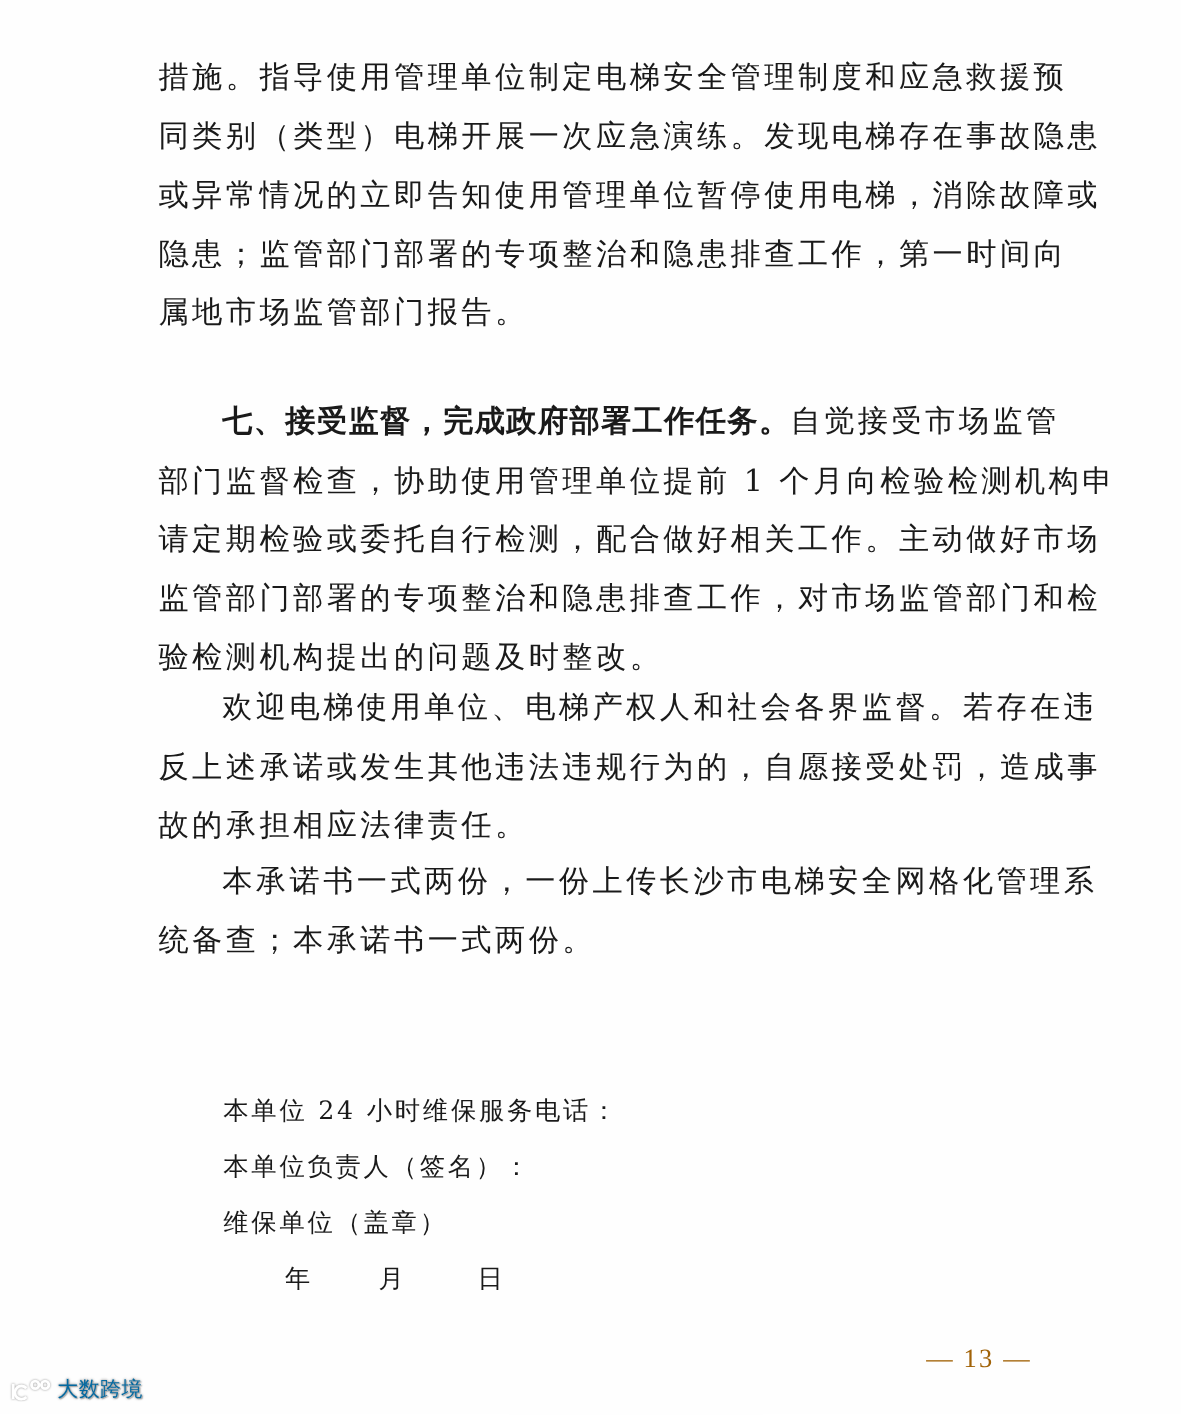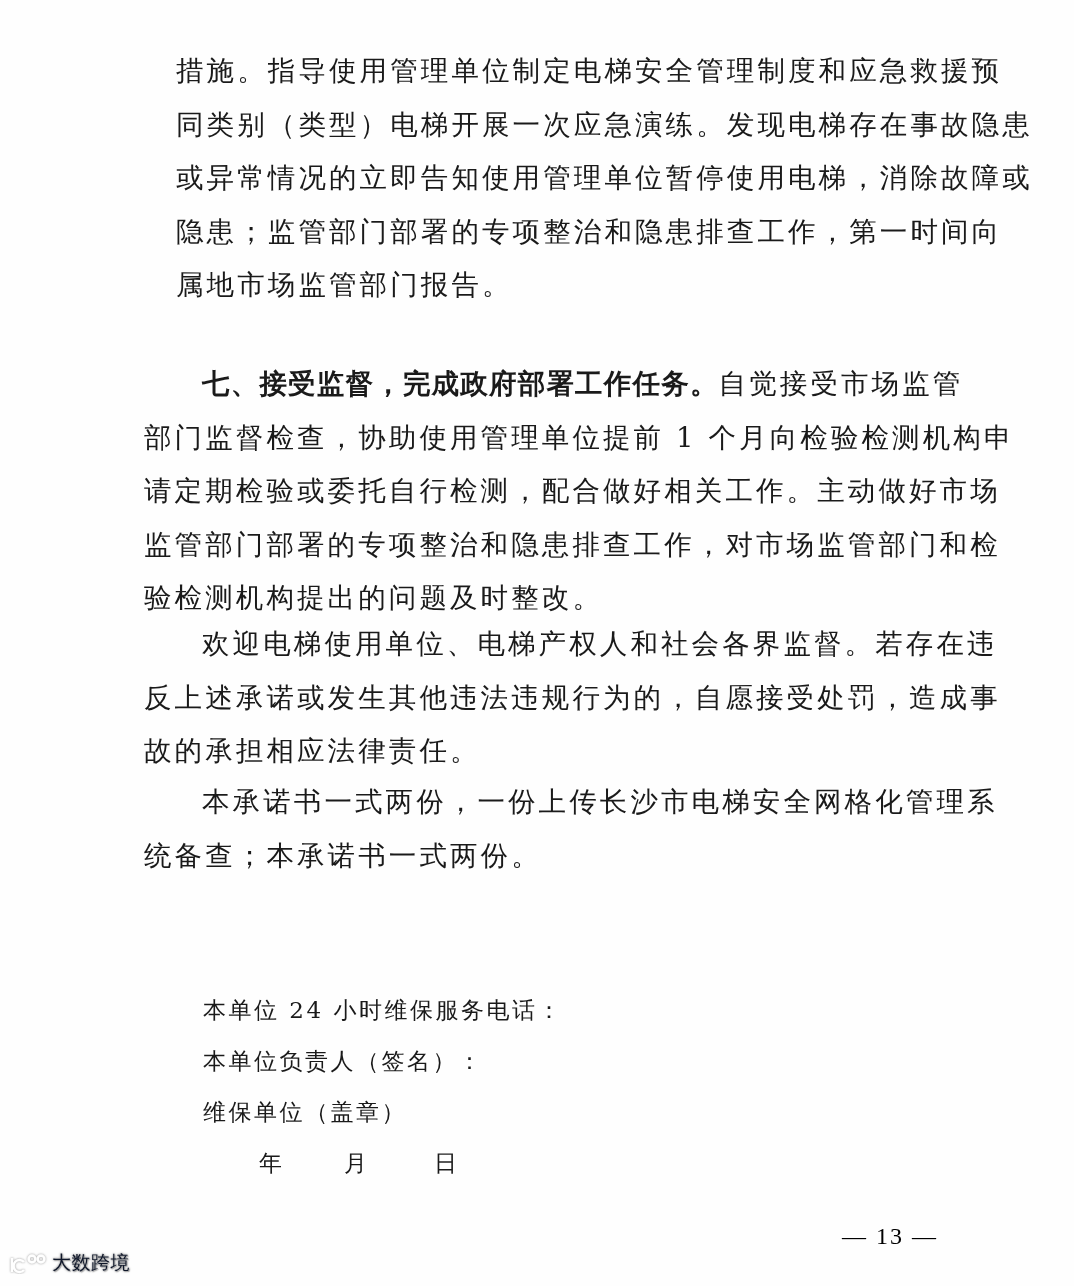--- a/index.html
+++ b/index.html
@@ -59,51 +59,51 @@
     }
     .date-line span { display: inline-block; }
     .date-line .d-year { width: 85px; }
     .date-line .d-month { width: 90px; }
     .page-number {
       position: absolute;
       left: 842px;
       top: 1223px;
       font-size: 24px;
       letter-spacing: 2px;
-      color: #000000;
+      color: #a16207;
       white-space: nowrap;
       font-family: "Liberation Serif", "DejaVu Serif", serif;
     }
     .watermark {
       position: absolute;
       left: 8px;
       top: 1250px;
       display: flex;
       align-items: center;
       gap: 4px;
-      color: #0f172a;
+      color: #0369a1;
       font-family: "DejaVu Sans", "Liberation Sans", sans-serif;
       font-size: 19px;
       letter-spacing: 0.5px;
       text-shadow: 0 0 2px #9a9a9a, 0 0 3px #b0b0b0, 1px 1px 1px #a8a8a8;
     }
     .watermark-logo {
       display: inline-block;
       width: 40px;
       height: 22px;
       position: relative;
     }
     .watermark-logo svg { display: block; }
   </style>
 </head>
 <body>
 
 <div class="page">
 
-  <div class="body-text" style="top:44px;margin-left:32px;">
+  <div class="body-text" style="top:44px;">
     <span class="line">措施。指导使用管理单位制定电梯安全管理制度和应急救援预</span>
     <span class="line">同类别（类型）电梯开展一次应急演练。发现电梯存在事故隐患</span>
     <span class="line">或异常情况的立即告知使用管理单位暂停使用电梯，消除故障或</span>
     <span class="line">隐患；监管部门部署的专项整治和隐患排查工作，第一时间向</span>
     <span class="line">属地市场监管部门报告。</span>
   </div>
 
   <div class="body-text" style="top:357px;">
     <span class="line indent"><span class="bold">七、接受监督，完成政府部署工作任务。</span><span>自觉接受市场监管</span></span>
     <span class="line">部门监督检查，协助使用管理单位提前 1 个月向检验检测机构申</span>

